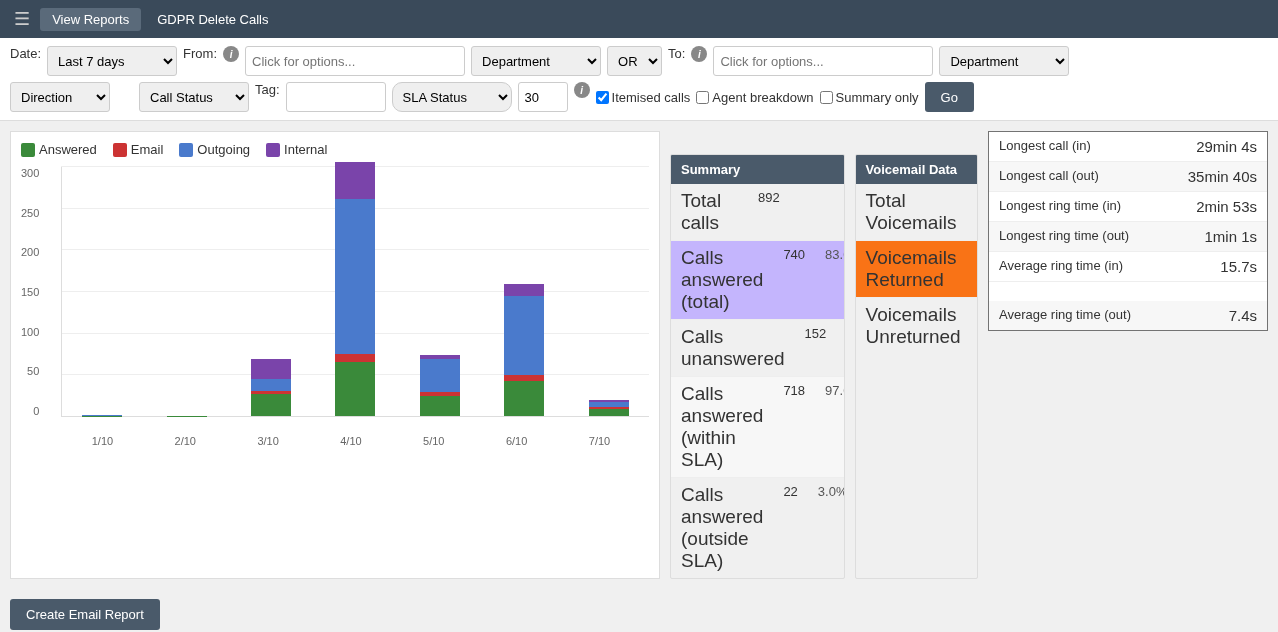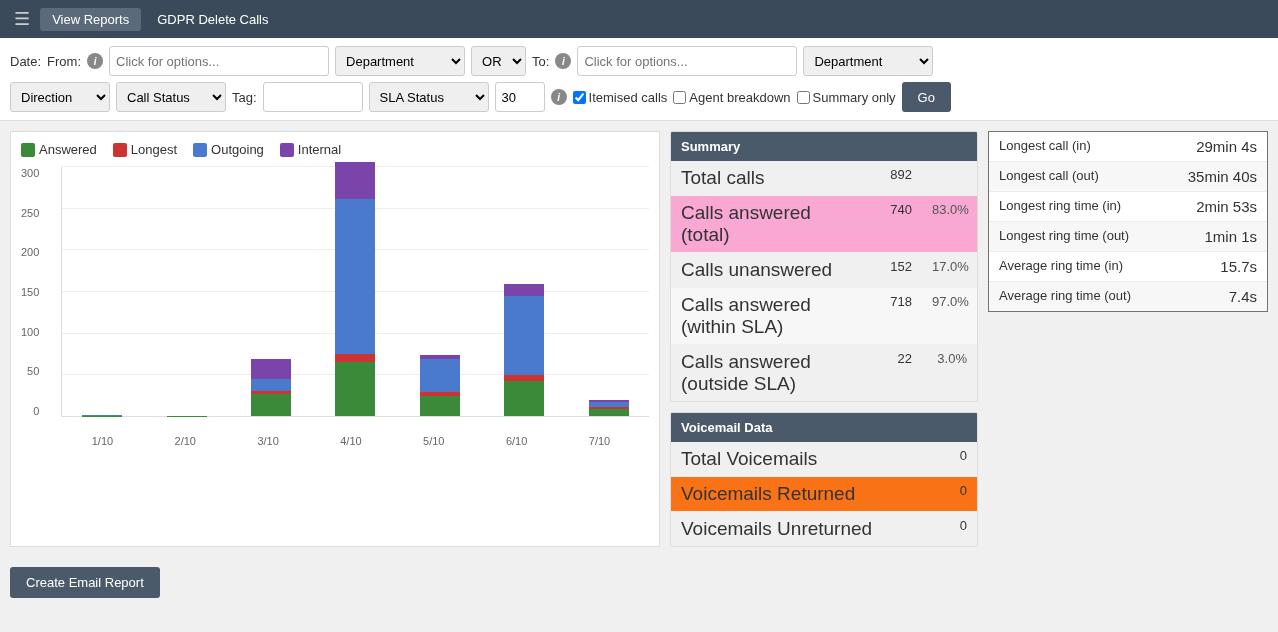--- a/index.html
+++ b/index.html
@@ -50,21 +50,20 @@
       font-size: 13px;
       height: 30px;
     }
     .filter-bar label { font-size: 13px; }
     .filter-label-date {
       font-size: 13px;
       font-weight: normal;
     }
     .filter-row1, .filter-row2 {
       display: flex;
-      align-items: center;
       gap: 6px;
       width: 100%;
     }
     .info-icon {
       display: inline-flex;
       align-items: center;
       justify-content: center;
       width: 16px;
       height: 16px;
       border-radius: 50%;
@@ -201,24 +200,25 @@
     .grid-line {
       position: absolute;
       left: 0;
       right: 0;
       border-top: 1px solid #eee;
     }
 
     
     .right-panels {
       display: flex;
-      flex-direction: column;
+      flex-direction: row;
       gap: 10px;
       flex: 1;
       min-width: 300px;
+      margin-top: 23px;
     }
 
     
     .summary-table {
       border: 1px solid #ddd;
       border-radius: 2px;
       overflow: hidden;
     }
     .table-header {
       background: #4a5a6a;
@@ -254,21 +254,21 @@
 
     
     .longest-table {
       border: 1px solid #737373;
       overflow: hidden;
     }
     .longest-row {
       display: flex;
       border-bottom: 1px solid #eee;
     }
-    .longest-row:last-child { border-bottom: none; }
+    .longest-row:last-child { border-bottom: none; margin-top: 19px; }
     .longest-row:nth-child(even) { background: #f7f7f7; }
     .longest-cell-label {
       flex: 1;
       padding: 6px 10px;
       font-size: 13px;
     }
     .longest-cell-val {
       width: 90px;
       padding: 6px 10px;
       text-align: right;
@@ -295,20 +295,23 @@
 <div class="topnav">
   <span class="topnav-hamburger">☰</span>
   <button class="topnav-btn active">View Reports</button>
   <button class="topnav-btn">GDPR Delete Calls</button>
 </div>
 
 <div class="filter-bar">
 
   <div class="filter-row1">
     <span class="filter-label-date">Date:</span>
+    <select style="width:130px;">
+      <option>Last 7 days</option>
+    </select>
     <span>From:</span>
     <span class="info-icon">i</span>
     <input type="text" class="options-input" style="width: 220px; color: rgb(153, 153, 153);" placeholder="Click for options...">
     <select class="dept-select">
       <option>Department</option>
       <option>Sales</option>
       <option>Support</option>
     </select>
     <select class="or-select">
       <option>OR</option>
@@ -323,28 +326,28 @@
       <option>Support</option>
     </select>
   </div>
 
   <div class="filter-row2">
     <select style="width:100px;">
       <option>Direction</option>
       <option>Inbound</option>
       <option>Outbound</option>
     </select>
-    <select style="width:110px;">
+    <select style="width:110px;margin-left:23px;">
       <option>Call Status</option>
       <option>Answered</option>
       <option>Missed</option>
     </select>
     <span>Tag:</span>
     <input type="text" class="tag-input" style="width: 100px;">
-    <select style="width:120px;">
+    <select style="width:120px;border-radius:10px;">
       <option>SLA Status</option>
       <option>Within SLA</option>
       <option>Outside SLA</option>
     </select>
     <input type="number" class="sla-num-input" value="30" style="width: 50px;">
     <span class="info-icon">i</span>
     <label class="checkbox-label">
       <input type="checkbox" checked="" style="">
       <span>Itemised calls</span>
     </label>
@@ -363,21 +366,21 @@
 <div class="main-content">
 
   <div class="chart-area">
     <div class="chart-legend">
       <div class="legend-item">
         <div class="legend-dot" style="background:#3a8a3a;"></div>
         <span>Answered</span>
       </div>
       <div class="legend-item">
         <div class="legend-dot" style="background:#cc3333;"></div>
-        <span>Longest</span>
+        <span>Email</span>
       </div>
       <div class="legend-item">
         <div class="legend-dot" style="background:#4a7acc;"></div>
         <span>Outgoing</span>
       </div>
       <div class="legend-item">
         <div class="legend-dot" style="background:#7a44aa;"></div>
         <span>Internal</span>
       </div>
     </div>
@@ -476,21 +479,21 @@
   <div class="right-panels">
 
     <div class="summary-table">
       <div class="table-header">Summary</div>
       <div id="summary-rows">
           <div class="table-row">
             <span class="table-cell-label">Total calls</span>
                      <span class="table-cell-val">892</span>
                      <span class="table-cell-pct"></span>
           </div>
-          <div class="table-row" style="background: #f9a8d4;">
+          <div class="table-row" style="background: #c4b5fd;">
             <span class="table-cell-label">Calls answered (total)</span>
                      <span class="table-cell-val">740</span>
                      <span class="table-cell-pct">83.0%</span>
           </div>
           <div class="table-row">
             <span class="table-cell-label">Calls unanswered</span>
                      <span class="table-cell-val">152</span>
                      <span class="table-cell-pct">17.0%</span>
           </div>
           <div class="table-row" style="background: rgb(247, 247, 247);">

